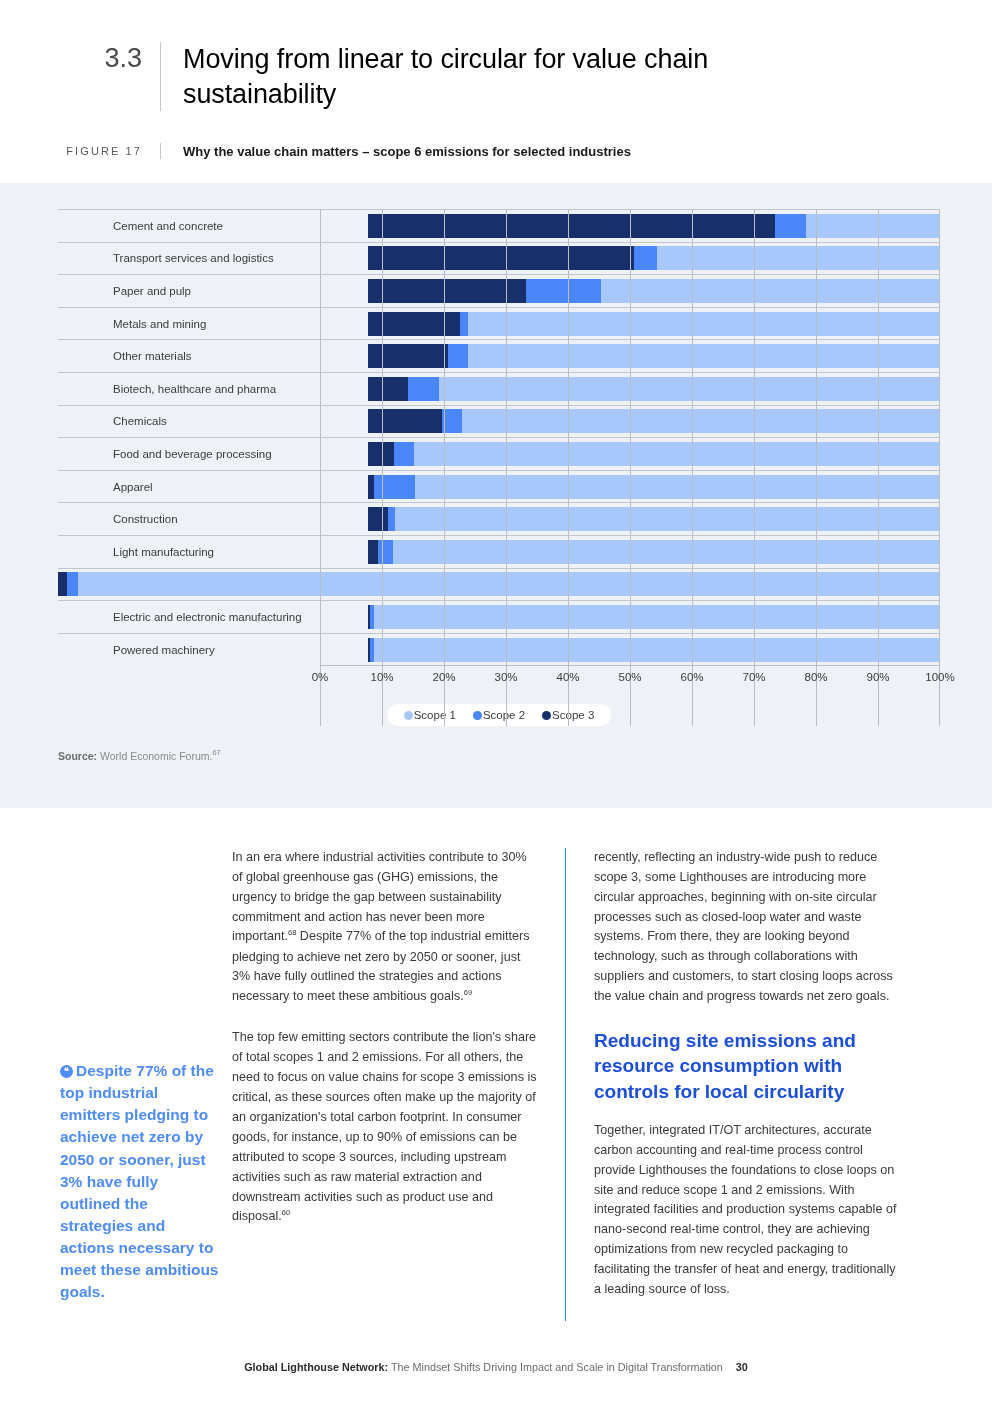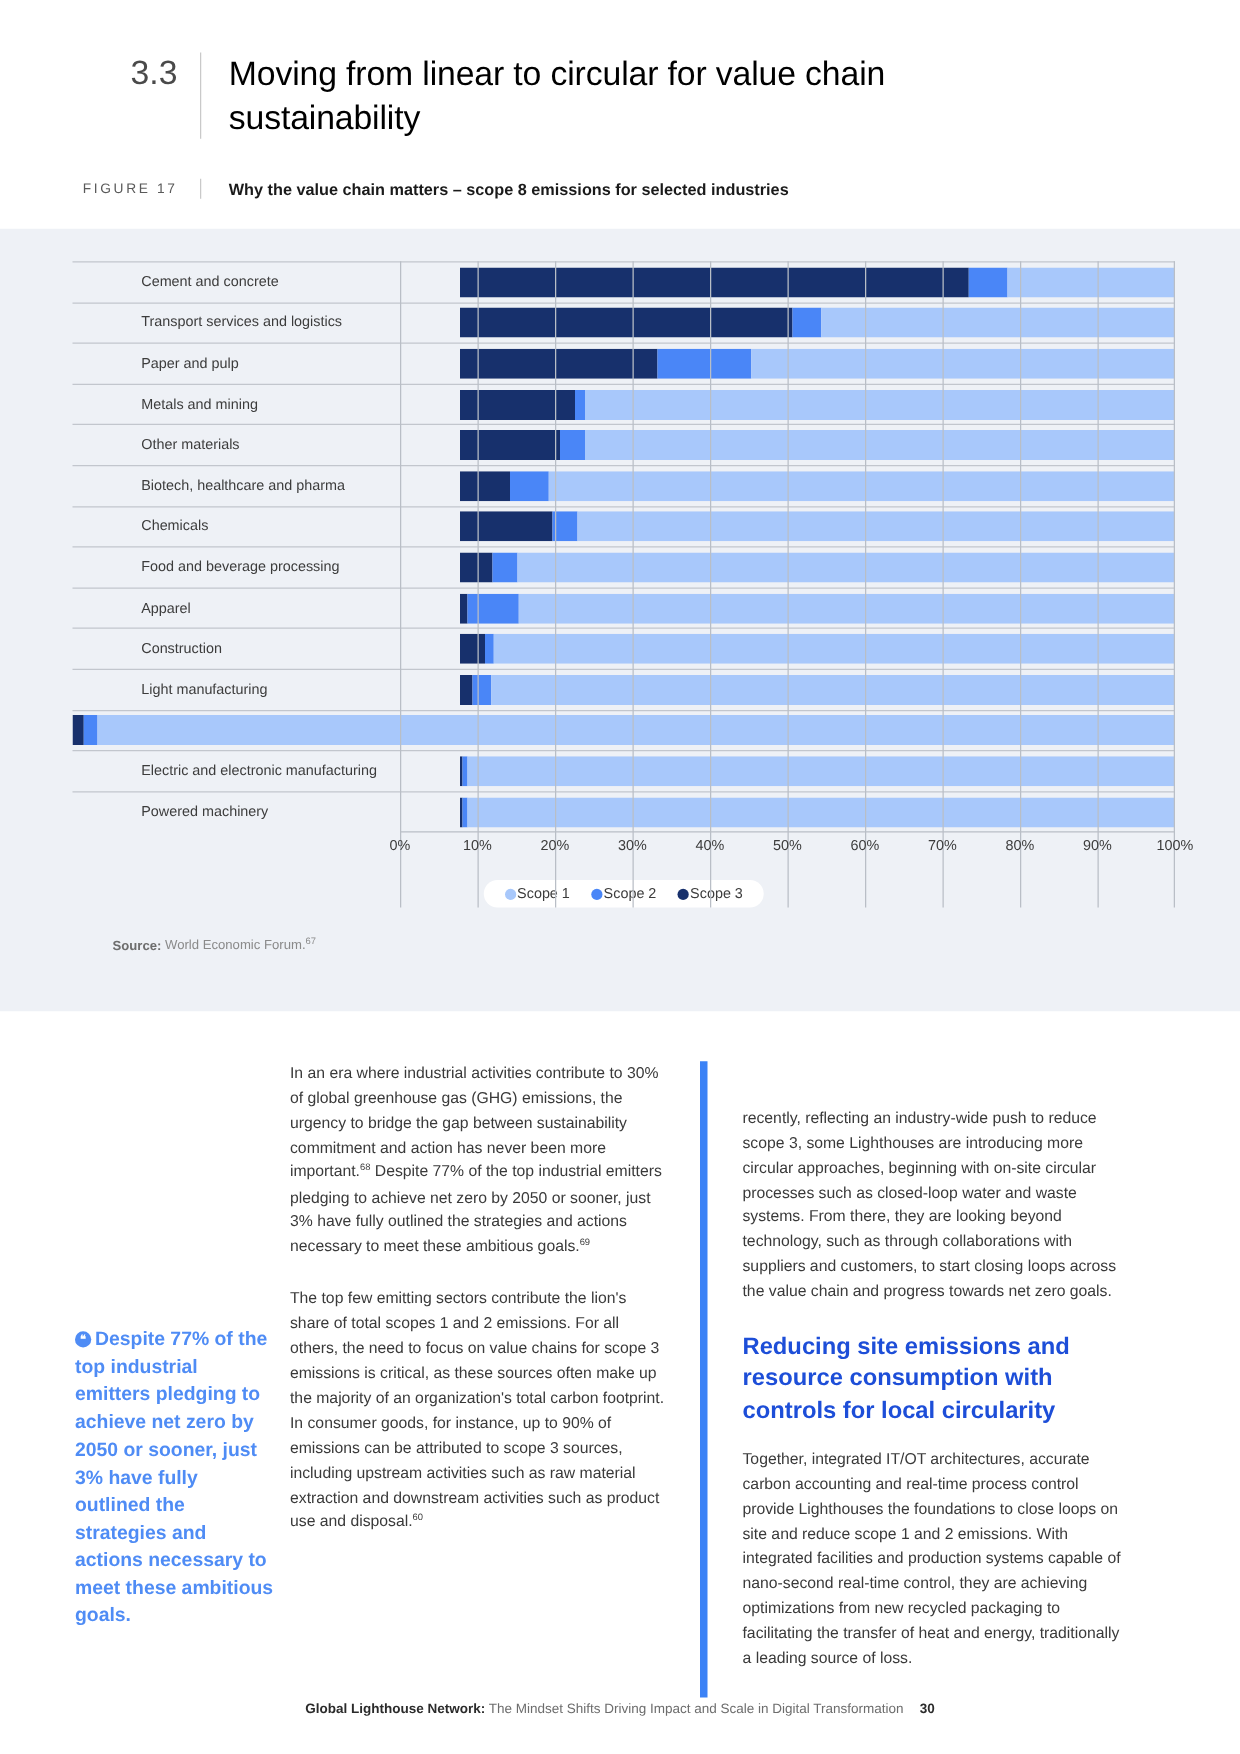--- a/index.html
+++ b/index.html
@@ -87,42 +87,42 @@
     margin:16px auto 0 auto;background:#ffffff;border-radius:14px;
     display:flex;align-items:center;gap:17px;
     padding:5px 17px;width:max-content;
   }
   .lg{display:flex;align-items:center;gap:1px;font-size:11.5px;color:#3c3c3c;}
   .dot{width:9px;height:9px;border-radius:50%;display:inline-block;}
 
   .source{
     margin:22px 0 0 58px;font-size:10.5px;color:#8a8a8a;
   }
-  .source b{color:#6d6d6d;font-weight:bold;margin-left:32px;}
+  .source b{color:#6d6d6d;font-weight:bold;}
   .source sup{font-size:7.5px;}
 
   
   .bodywrap{
     display:flex;padding:40px 60px 0 60px;box-sizing:border-box;
   }
   .quotecol{width:172px;flex:0 0 172px;padding-right:12px;box-sizing:border-box;}
   .pullquote{
     margin-top:212px;
     color:#4f8cf5;font-size:15.5px;font-weight:bold;line-height:1.43;
   }
   .qmark{
     display:inline-block;width:13px;height:13px;border-radius:50%;
     background:#4f8cf5;color:#fff;font-size:9px;line-height:13px;
     text-align:center;vertical-align:2px;margin-right:3px;font-weight:bold;
   }
   .col{
     width:334px;flex:0 0 334px;box-sizing:border-box;
   }
-  .col.left{padding-right:28px;border-right:6px solid #3b82f6;}
-  .col.right{padding-left:28px;margin-top:36px;}
+  .col.left{padding-right:28px;border-right:1px solid #3b82f6;}
+  .col.right{padding-left:28px;}
   .col p{
     margin:0 0 21px 0;font-size:12.6px;line-height:1.58;color:#3a3a3a;
   }
   .col p sup{font-size:7.5px;}
   .subhead{
     margin:16px 0 17px 0;font-size:19px;line-height:1.33;
     font-weight:bold;color:#1d4ed8;
   }
 
   .footer{
@@ -137,21 +137,21 @@
 
 <div class="header">
   <div class="sec-num">3.3</div>
   <div class="sec-rule"></div>
   <div class="sec-title">Moving from linear to circular for value chain sustainability</div>
 </div>
 
 <div class="figrow">
   <div class="fig-label">FIGURE 17</div>
   <div class="fig-rule"></div>
-  <div class="fig-title">Why the value chain matters – scope 8 emissions for selected industries</div>
+  <div class="fig-title">Why the value chain matters – scope 6 emissions for selected industries</div>
 </div>
 
 <div class="chart-panel">
   <div class="chart-inner">
     <div class="rows" id="rows">
         <div class="row">
           <div class="cat">Cement and concrete</div>
           <div class="track">
             <div class="bar">
               <div class="seg" style="width: 71.2%; background: rgb(23, 48, 108);"></div>

